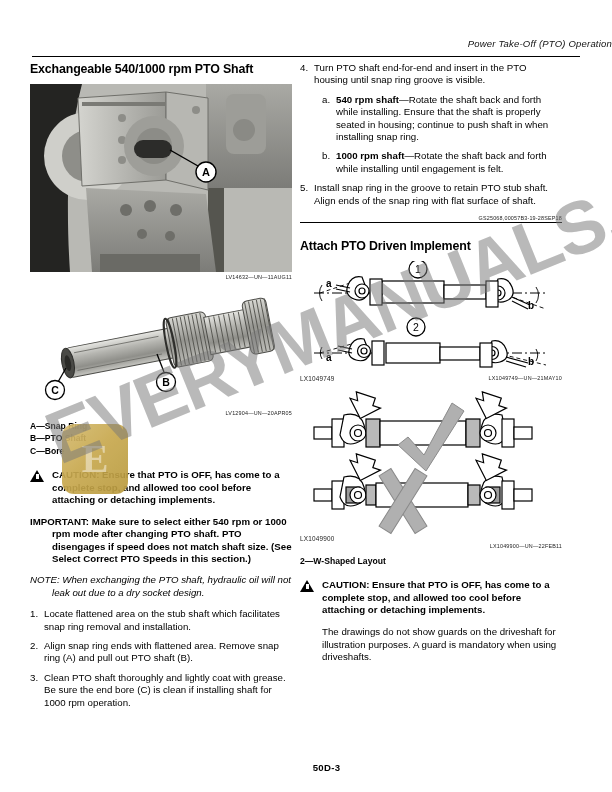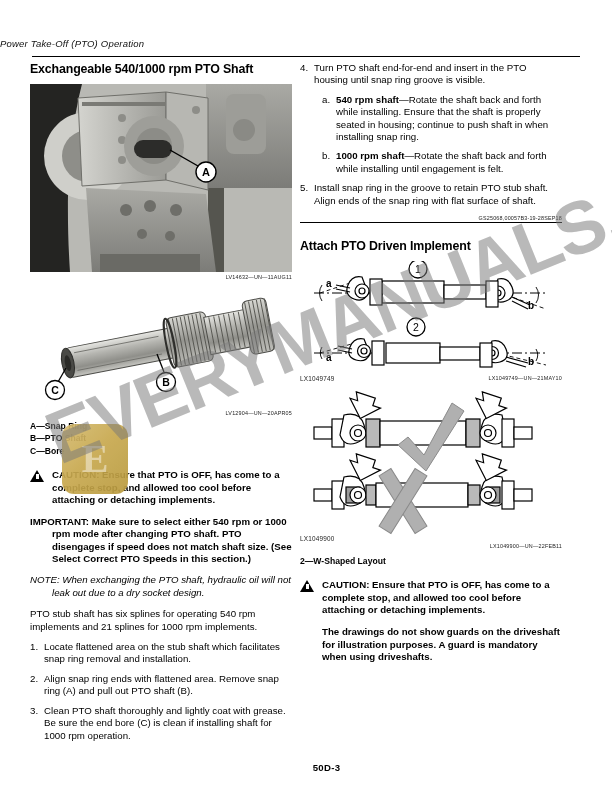--- a/index.html
+++ b/index.html
@@ -6,21 +6,21 @@
   body{
     width:612px;height:792px;position:relative;overflow:hidden;
     font-family:"Liberation Sans", sans-serif;
     color:#000;
     -webkit-font-smoothing:antialiased;
   }
   .page{position:absolute;inset:0;}
 
   
   .runhead{
-    position:absolute;left:0;right:0;top:38px;text-align:left;
+    position:absolute;left:0;right:0;top:38px;text-align:right;
     font-style:italic;font-size:9.5px;letter-spacing:.2px;color:#111;
   }
   .headrule{
     position:absolute;left:32px;right:32px;top:56px;height:1px;background:#000;
   }
 
   
   .col{position:absolute;top:62px;width:262px;}
   .col-left{left:30px;}
   .col-right{left:300px;}
@@ -55,21 +55,21 @@
   }
   .caution .tri{
     position:absolute;left:0;top:1px;width:0;height:0;
     border-left:7px solid transparent;border-right:7px solid transparent;
     border-bottom:12px solid #000;
   }
   .caution .tri:after{
     content:"";position:absolute;left:-1.5px;top:4px;width:3px;height:5px;
     background:#fff;
   }
-  .cautbody2{font-weight:bold;font-size:9.7px;line-height:1.30;
+  .cautbody2{font-weight:normal;font-size:9.7px;line-height:1.30;
              padding-left:22px;margin:0 0 9px 0;}
 
   
   .figcap{
     font-size:5.4px;letter-spacing:.2px;color:#222;text-align:right;
     margin-top:2px;
   }
   .figcap.left{text-align:left;}
   .endrule{height:1px;background:#000;margin:1px 0 9px 0;}
 
@@ -251,21 +251,20 @@
 
     <div class="caution">
       <span class="tri"></span>
       <span>CAUTION: Ensure that PTO is OFF, has come to a complete stop, and allowed too cool before attaching or detaching implements.</span>
     </div>
 
     <div class="hang bold">IMPORTANT: Make sure to select either 540 rpm or 1000 rpm mode after changing PTO shaft. PTO disengages if speed does not match shaft size. (See Select Correct PTO Speeds in this section.)</div>
 
     <div class="hang ital">NOTE: When exchanging the PTO shaft, hydraulic oil will not leak out due to a dry socket design.</div>
 
-    <p>PTO stub shaft has six splines for operating 540 rpm implements and 21 splines for 1000 rpm implements.</p>
 
     <div class="olist">
       <div class="li">
         <span class="num">1.</span>
         <span class="bod">Locate flattened area on the stub shaft which facilitates snap ring removal and installation.</span>
       </div>
       <div class="li">
         <span class="num">2.</span>
         <span class="bod">Align snap ring ends with flattened area. Remove snap ring (A) and pull out PTO shaft (B).</span>
       </div>

